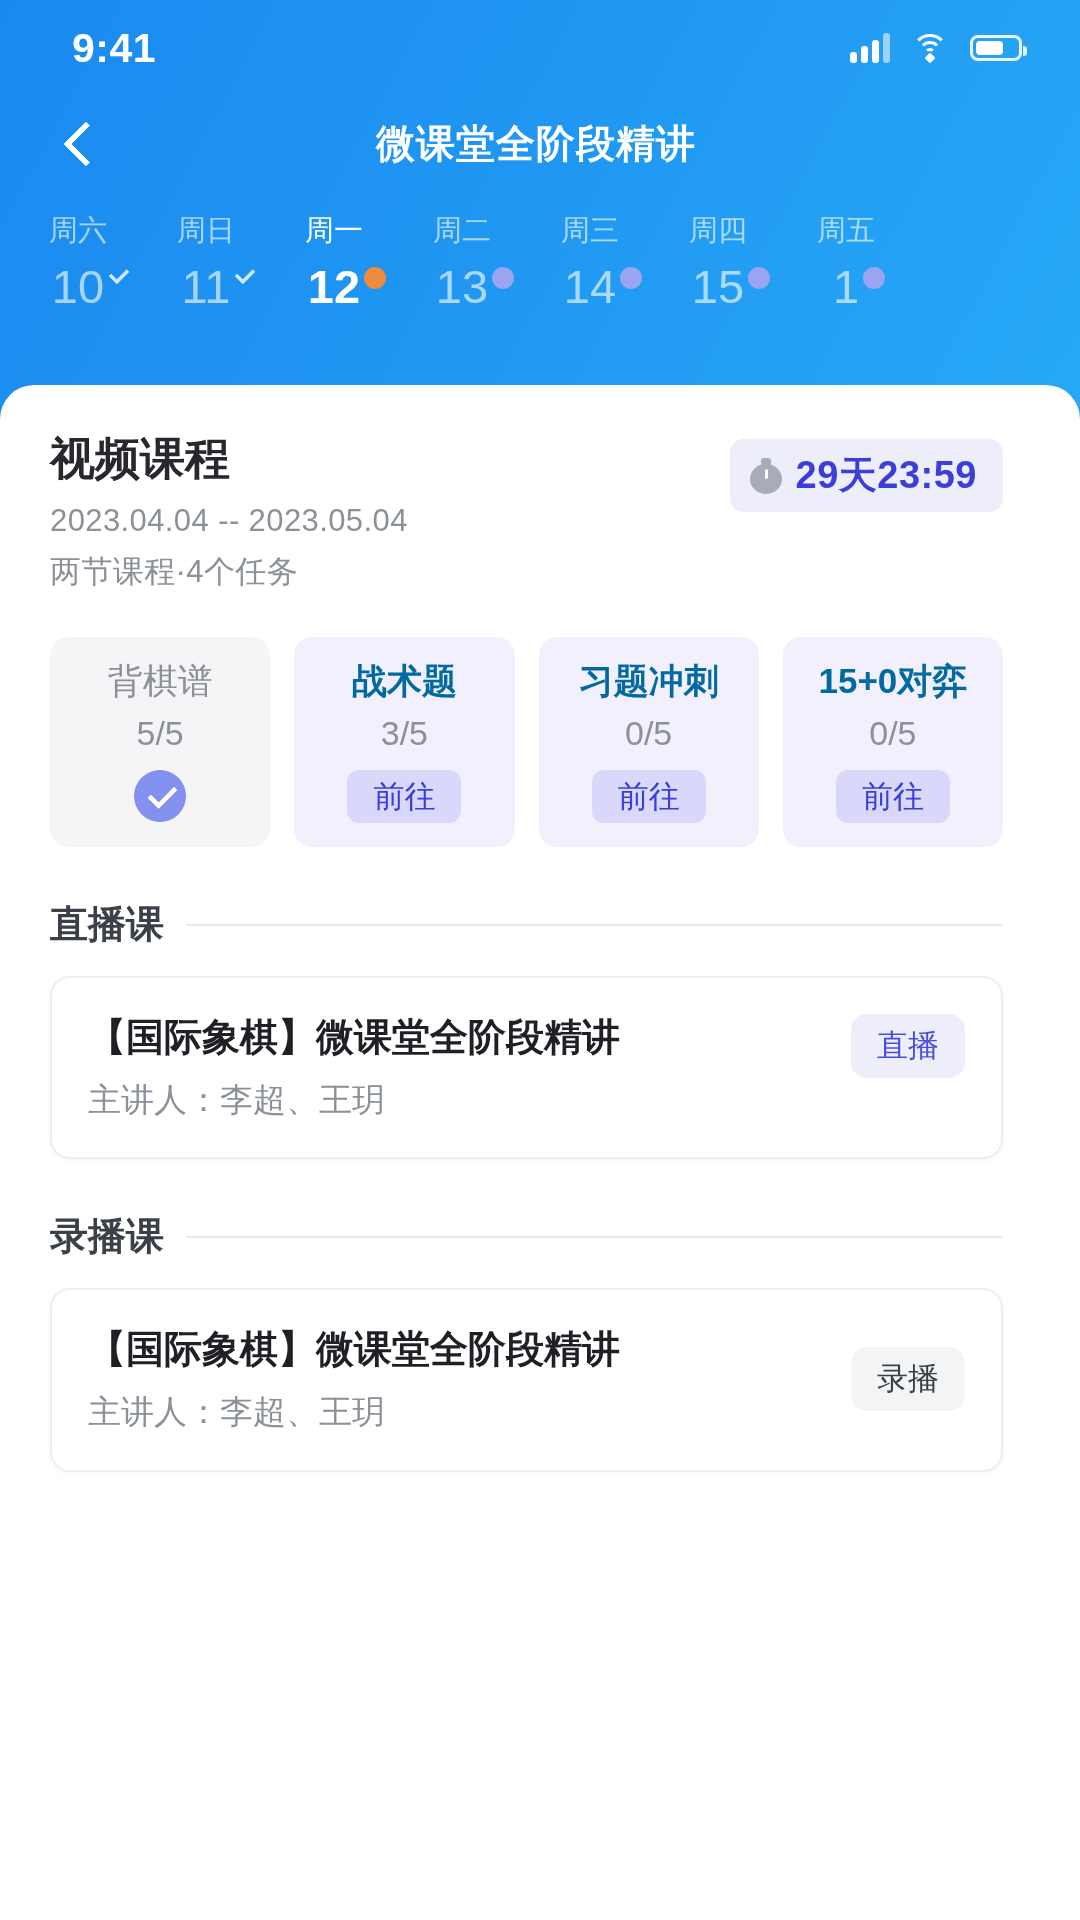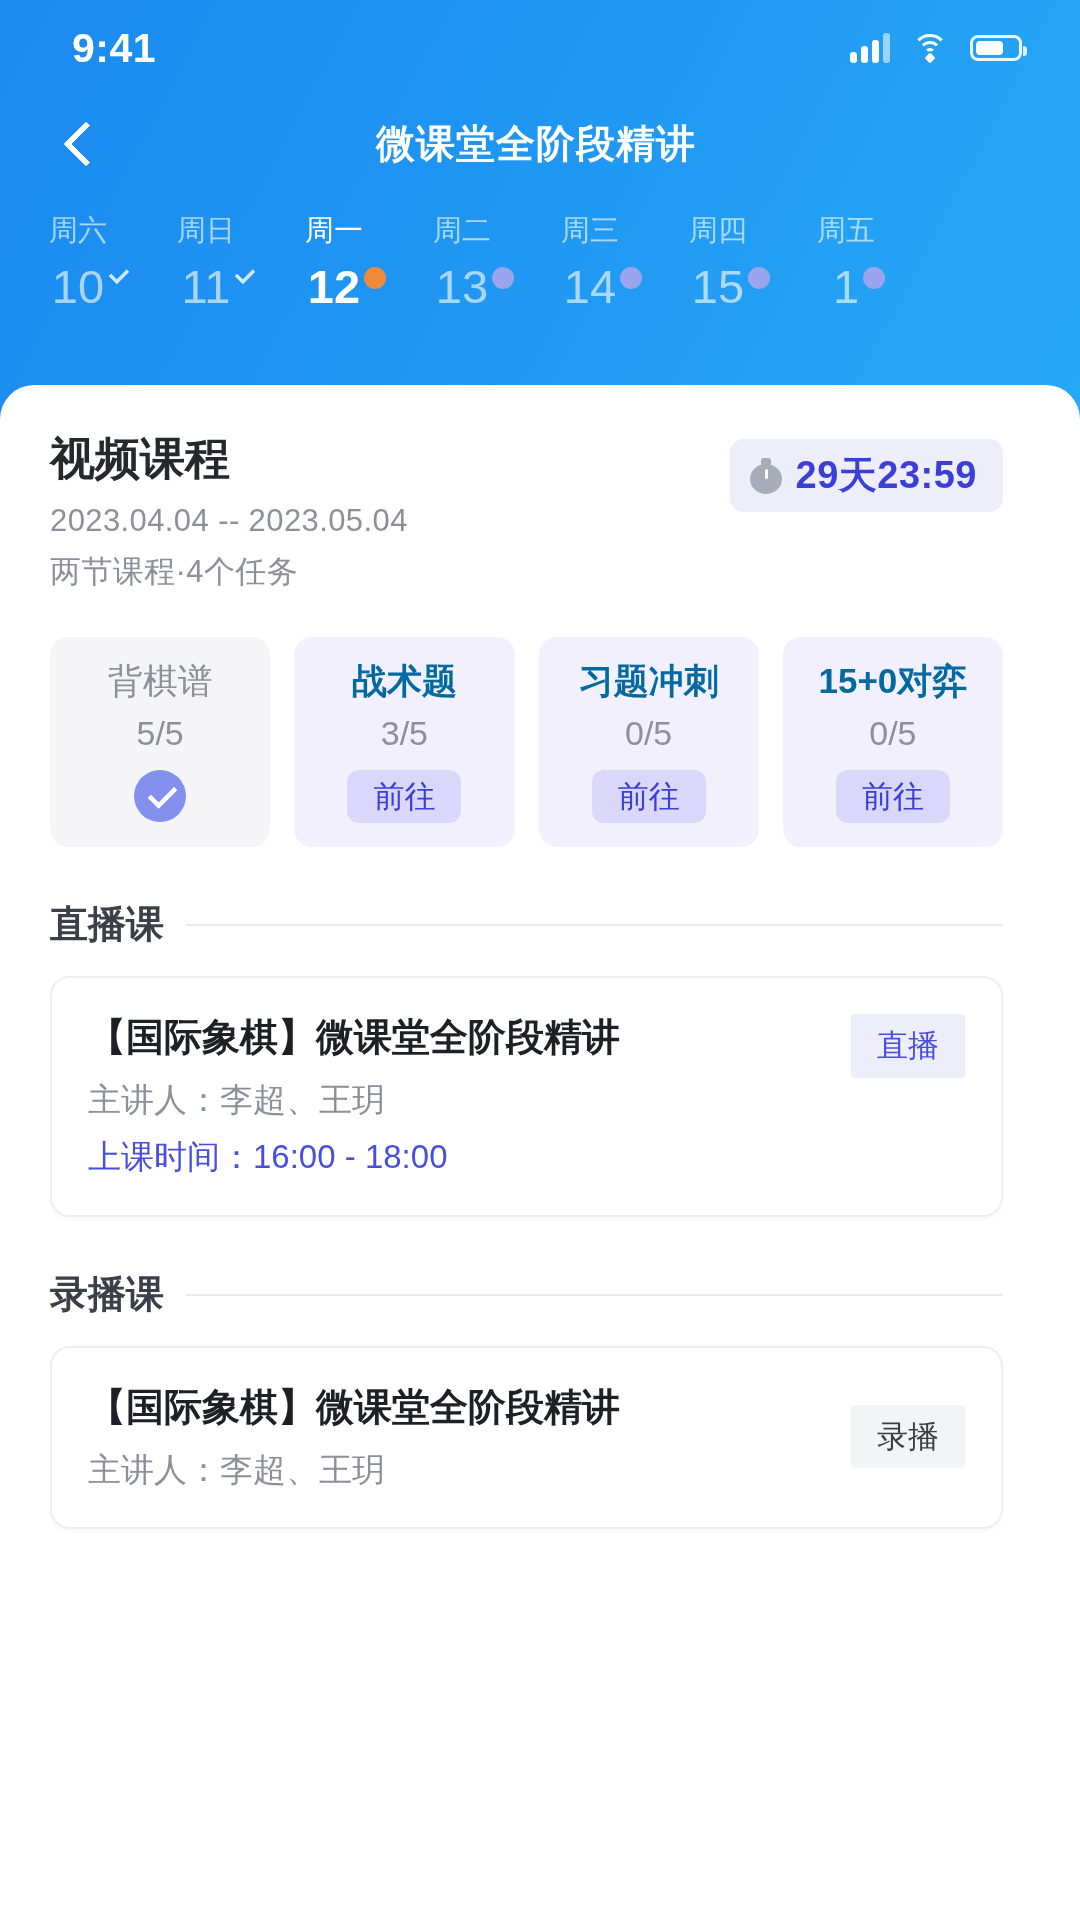--- a/index.html
+++ b/index.html
@@ -128,21 +128,21 @@
   .ccard{
     margin-top:26px; background:#ffffff; border:2px solid #eceef0; border-radius:20px;
     padding:36px 36px 38px; display:flex; align-items:flex-start;
     justify-content:space-between; gap:20px; cursor:pointer;
     box-shadow:0 2px 5px rgba(30,40,60,.035);
   }
   .ccard.recorded{ align-items:center; }
   .cc-title{ font-size:38px; font-weight:700; color:#1e2025; line-height:1.25; }
   .cc-sub{ font-size:33px; color:#8b9099; margin-top:18px; line-height:1.2; }
   .cc-time{ font-size:33px; color:#4a4ee0; margin-top:18px; font-weight:500; line-height:1.2; }
-  .badge{ flex:none; font-size:31px; border-radius:4px; padding:14px 26px; line-height:1.15; }
+  .badge{ flex:none; font-size:31px; border-radius:16px; padding:14px 26px; line-height:1.15; }
   .badge.live{ background:#eeeefb; color:#4a4ee0; }
   .badge.rec{ background:#f3f4f5; color:#3b3f47; }
 </style>
 </head>
 <body>
 
 <div class="phone">
 
   <div class="hero">
 
@@ -226,21 +226,20 @@
 
     <div id="sections">
         <div class="sect">
           <div class="sect-title">直播课</div>
           <div class="sect-line"></div>
         </div>
         <div class="ccard">
           <div>
             <div class="cc-title">【国际象棋】微课堂全阶段精讲</div>
             <div class="cc-sub">主讲人：李超、王玥</div>
-            <div class="cc-time">上课时间：16:00 - 18:00</div>
           </div>
           <div class="badge live">直播</div>
         </div>
         <div class="sect">
           <div class="sect-title">录播课</div>
           <div class="sect-line"></div>
         </div>
         <div class="ccard recorded">
           <div>
             <div class="cc-title">【国际象棋】微课堂全阶段精讲</div>

